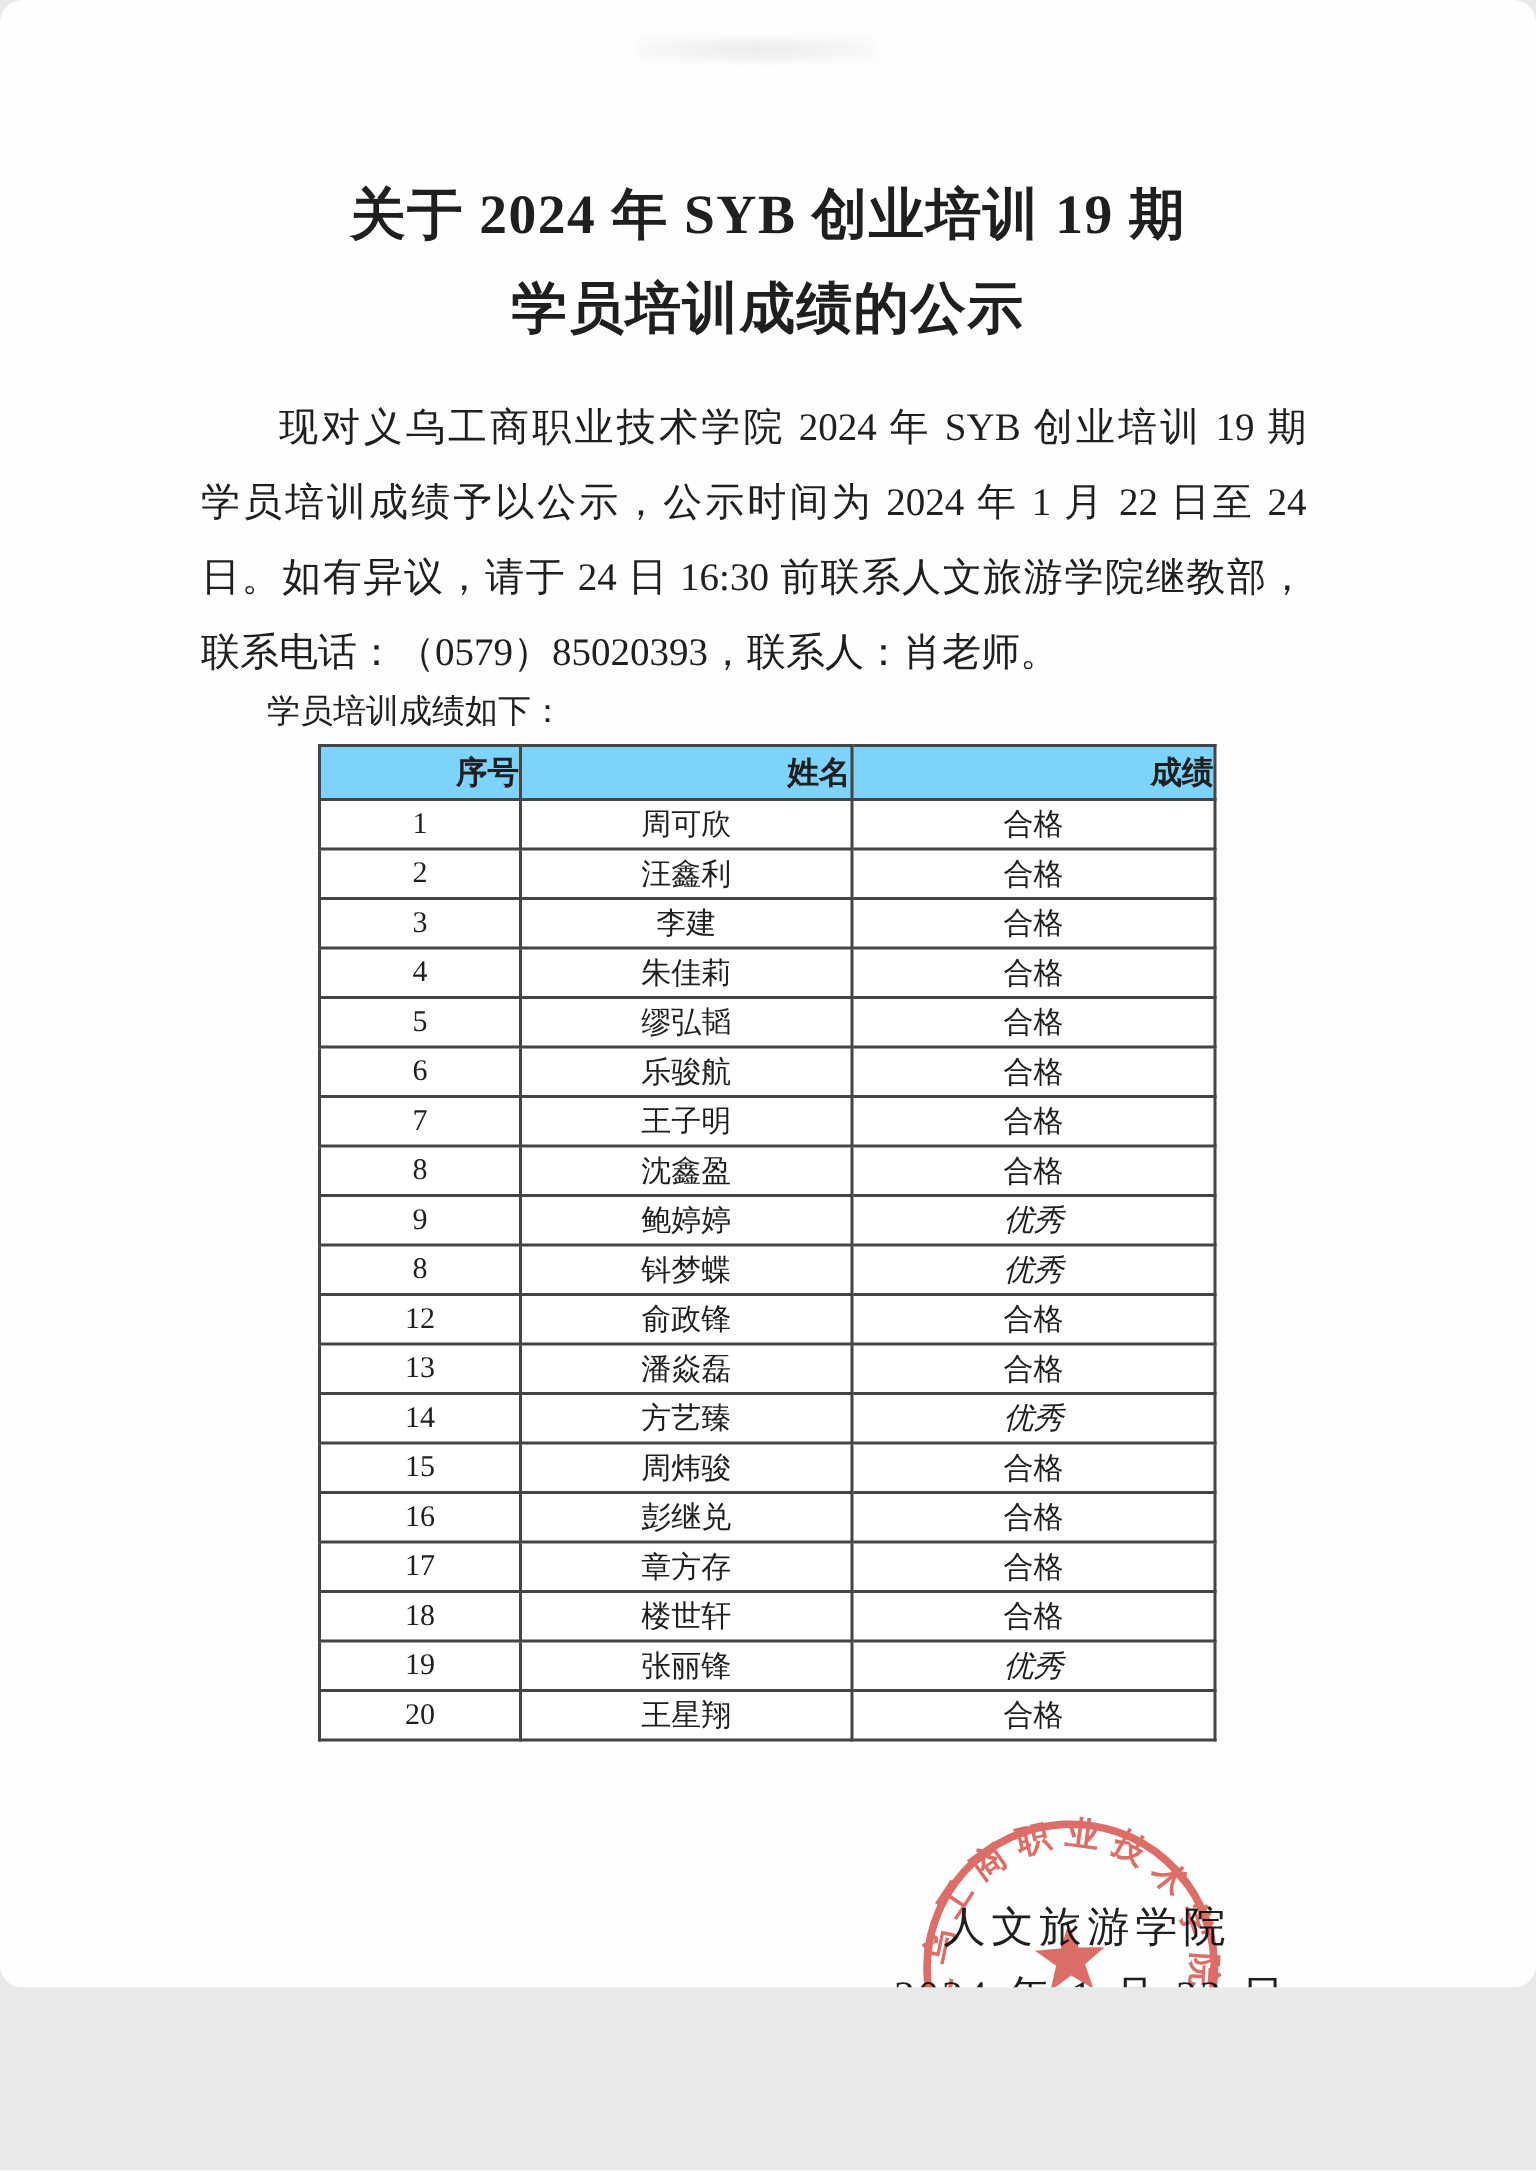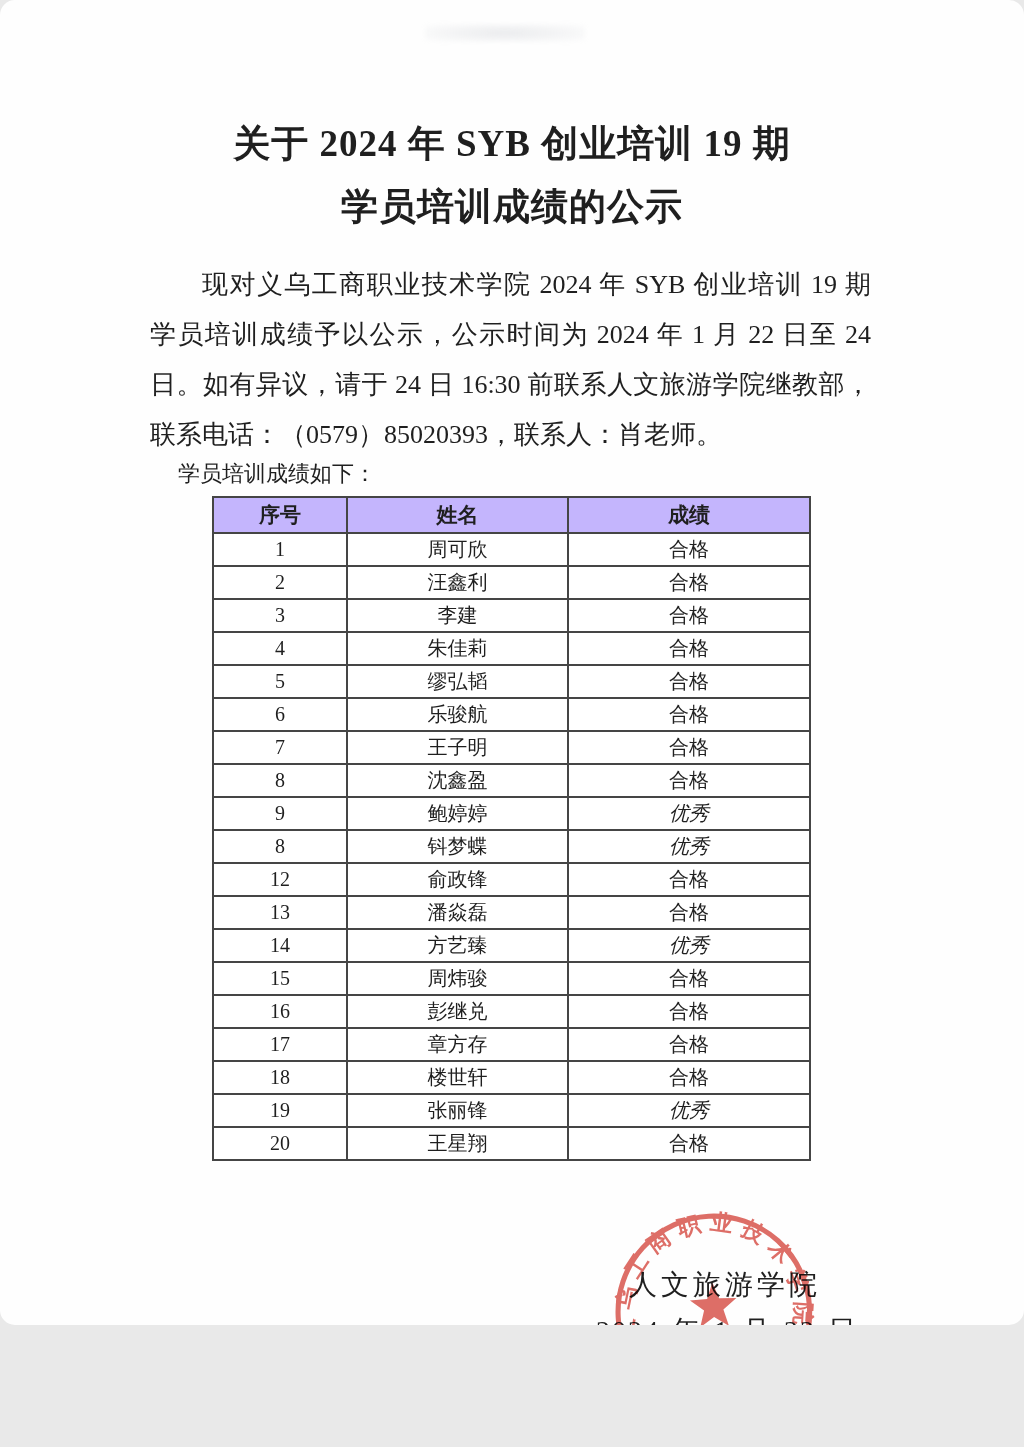--- a/index.html
+++ b/index.html
@@ -32,42 +32,42 @@
     line-height: 63px;
     letter-spacing: 1px;
   }
   .body-text {
     position: absolute;
     left: 134px; top: 260px;
     width: 737px;
     font-size: 26px;
     line-height: 50px;
   }
-  .body-line { text-align: justify; text-align-last: justify; margin-left: 16px; }
+  .body-line { text-align: justify; text-align-last: justify; }
   .body-line.first { text-indent: 2em; }
   .body-line.no-just { text-align: left; text-align-last: left; }
   .table-intro {
     position: absolute;
     left: 134px; top: 459px;
     font-size: 22px;
     padding-left: 2em;
   }
   table.results {
     position: absolute;
     left: 212px; top: 496px;
     width: 597px;
     border-collapse: collapse;
     table-layout: fixed;
   }
   table.results th {
     height: 36px;
-    background: #c4b5fd;
+    background: #7dd3fc;
     font-size: 21px;
     font-weight: 700;
-    text-align: center;
+    text-align: right;
     border: 2px solid #454545;
   }
   table.results td {
     height: 33px;
     font-size: 20px;
     text-align: center;
     border: 2px solid #454545;
     background: #fff;
   }
   td.excellent { font-style: italic; font-weight: 500; }

